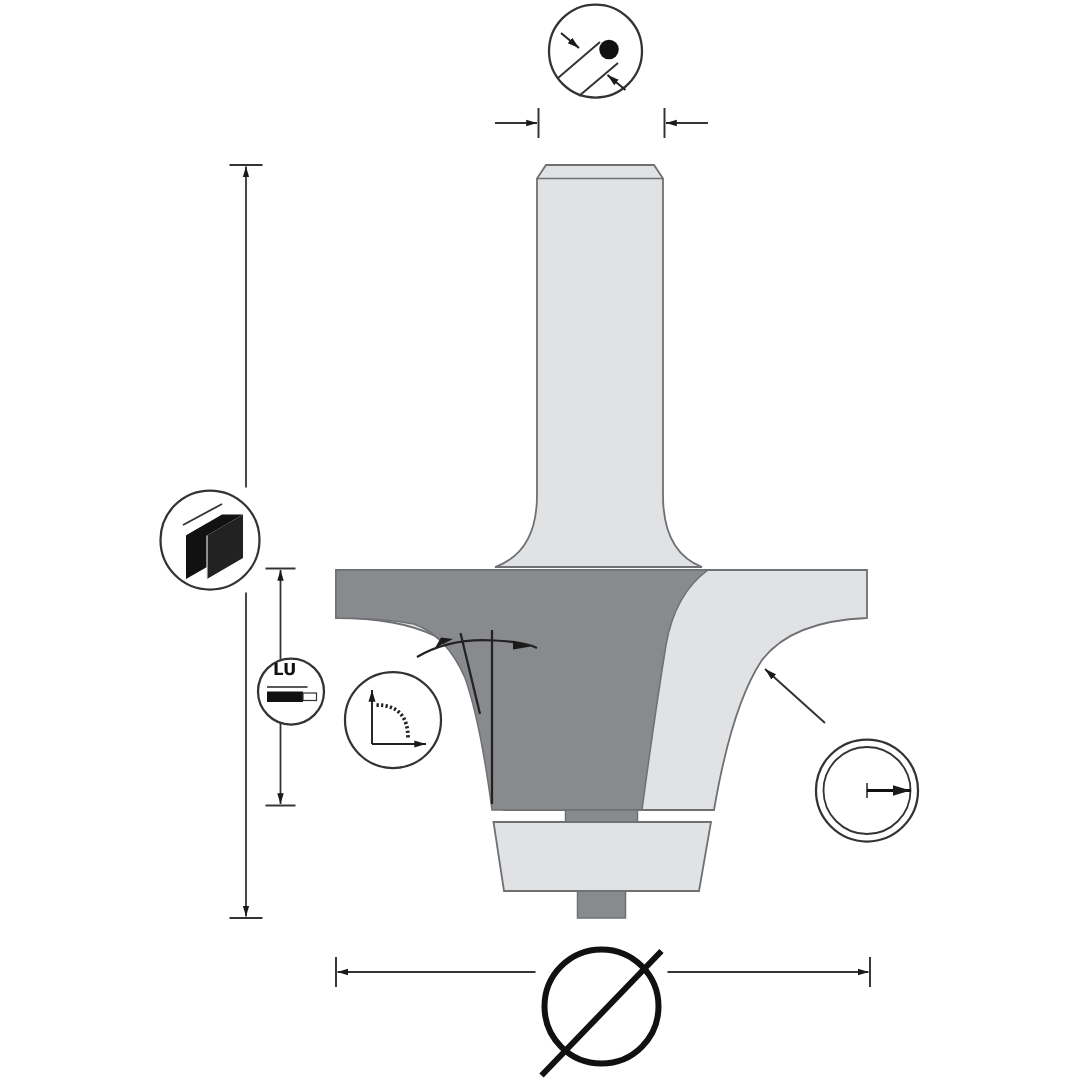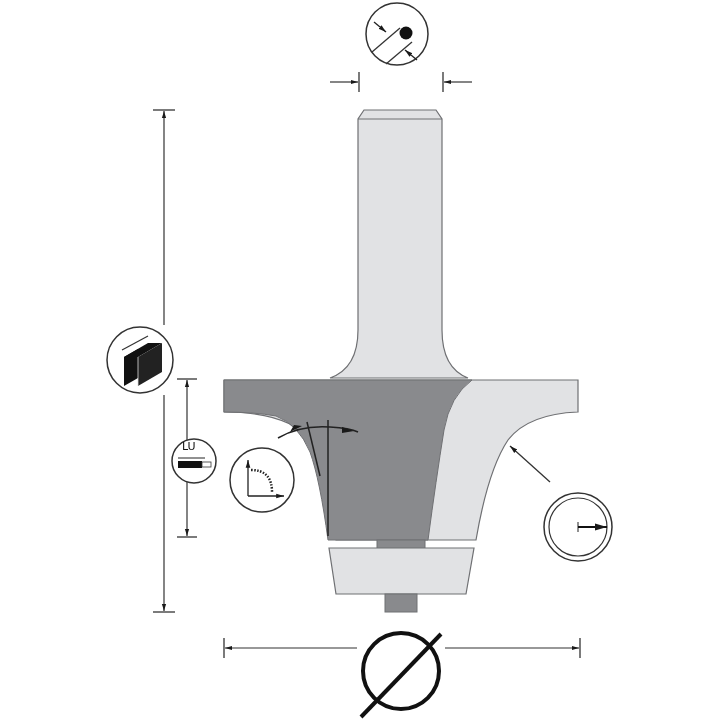--- a/index.html
+++ b/index.html
@@ -1,19 +1,19 @@
 <!DOCTYPE html>
 <html><head>
   <meta charset="utf-8">
   <style>
     html, body { margin: 0; padding: 0; background: #ffffff; }
     body { width: 720px; height: 720px; overflow: hidden; font-family: "DejaVu Sans", sans-serif; }
     #stage { position: relative; width: 720px; height: 720px; }
     svg { position: absolute; left: 0; top: 0; }
-    .lu-label { position: absolute; left: 182px; top: 440px; font-size: 11px; font-weight: normal; color: #111; letter-spacing: 0px; font-family: "DejaVu Sans", sans-serif; }
+    .lu-label { position: absolute; left: 182px; top: 440px; font-size: 11px; font-weight: bold; color: #111; letter-spacing: 0px; font-family: "DejaVu Sans", sans-serif; }
   </style>
 </head>
 <body>
 
 <div id="stage">
 <svg width="720" height="720" viewBox="0 0 720 720">
   <defs>
     <marker id="arrowEnd" viewBox="0 0 10 10" refX="10" refY="5" markerWidth="6" markerHeight="6" orient="auto">
       <path d="M0,2 L10,5 L0,8 Z" fill="#1a1a1a"></path>
     </marker>

